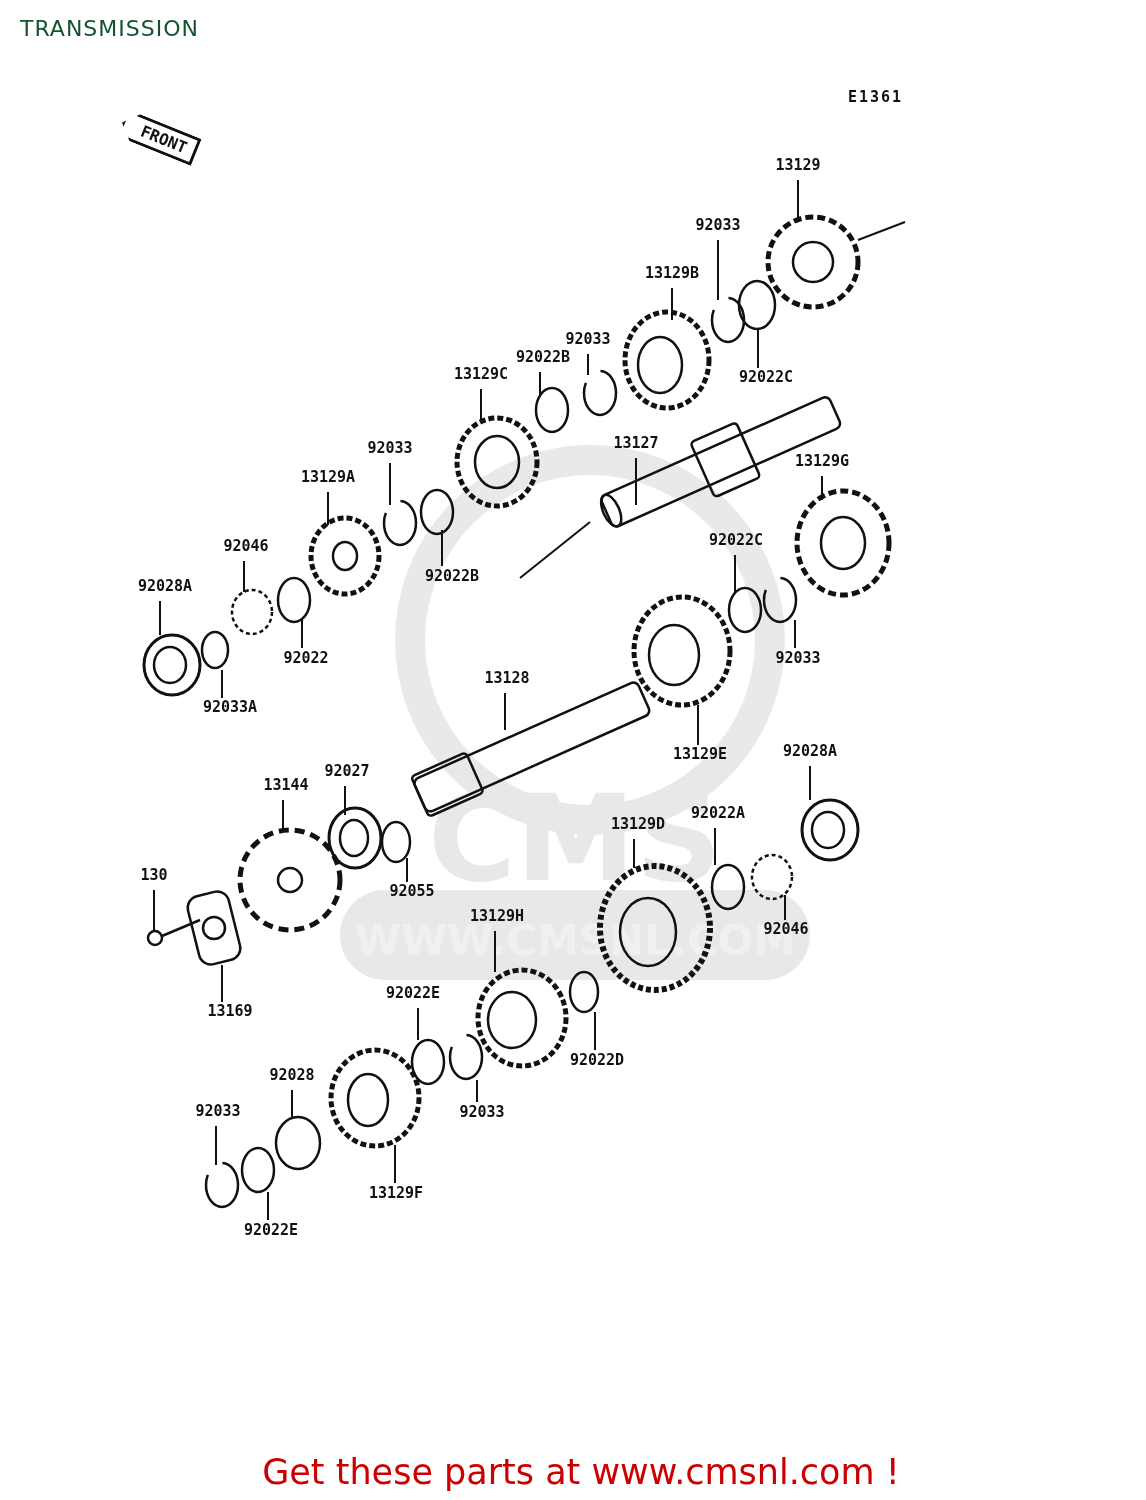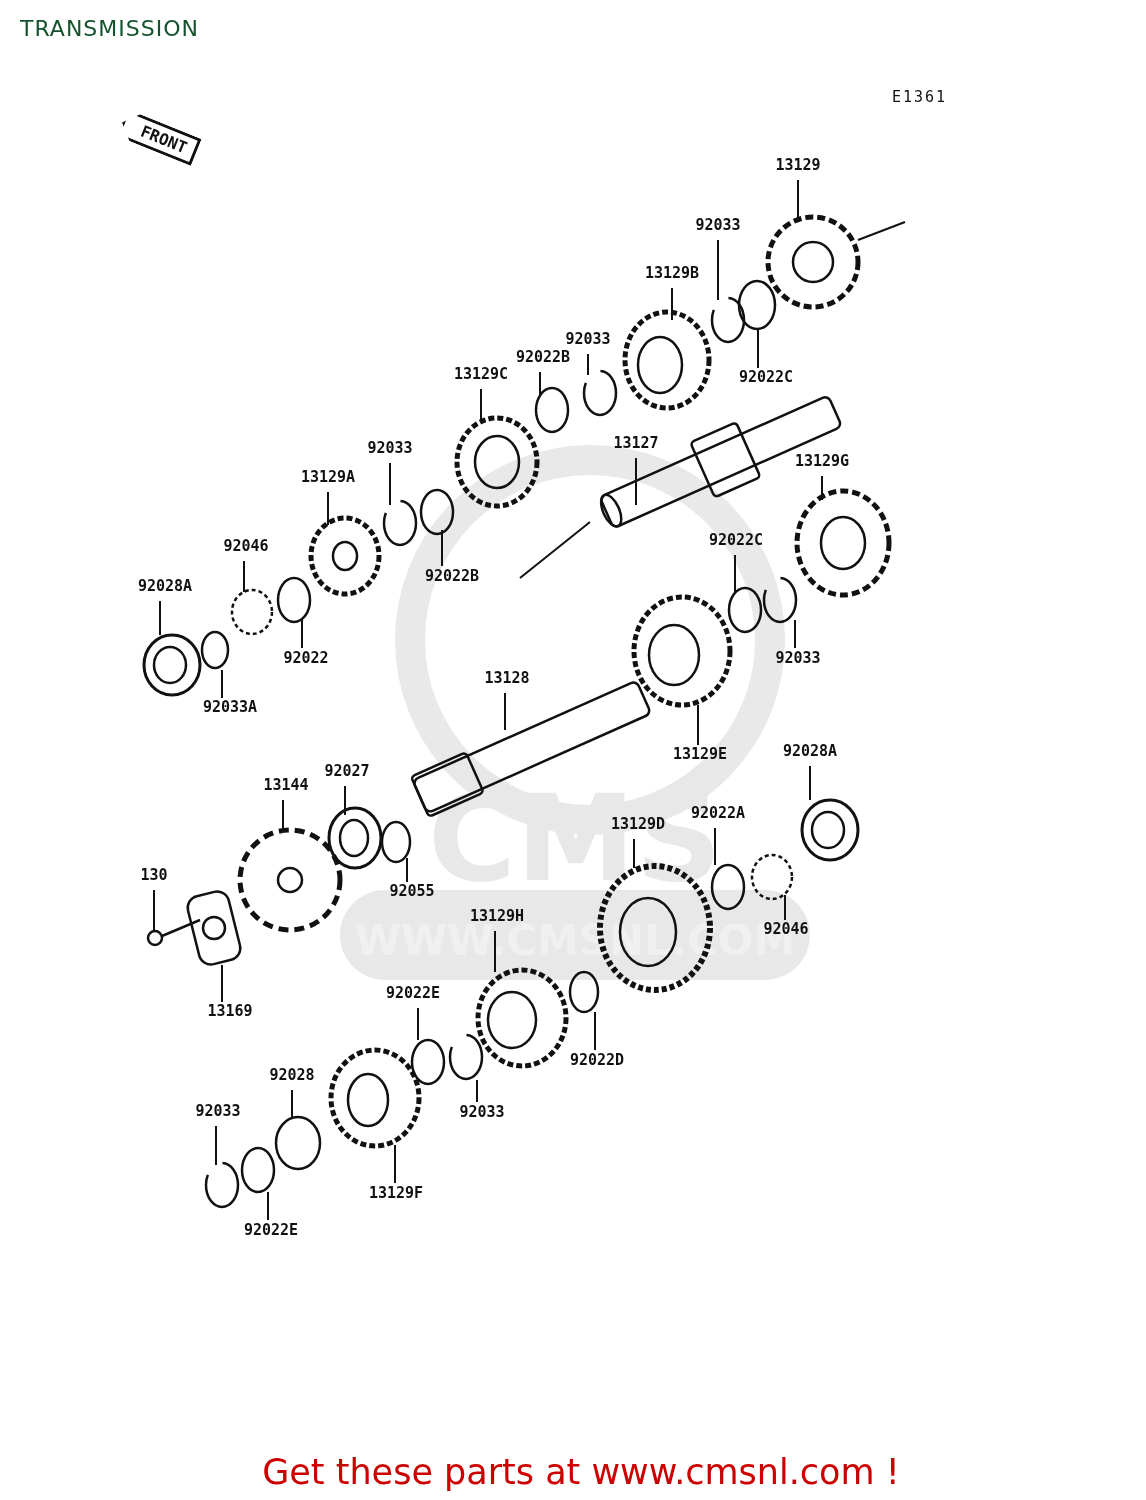--- a/index.html
+++ b/index.html
@@ -1,18 +1,18 @@
 <!DOCTYPE html>
 <html><head>
 <meta charset="utf-8">
 <style>
   html, body { margin: 0; padding: 0; background: #ffffff; }
   body { width: 1146px; height: 1500px; position: relative; overflow: hidden; font-family: "DejaVu Sans", sans-serif; }
   .page-title { position: absolute; left: 20px; top: 16px; font-size: 22px; color: #14532d; letter-spacing: 1px; font-family: "DejaVu Sans", sans-serif; }
-  .diagram-code { position: absolute; left: 892px; top: 88px; font-size: 15px; font-weight: normal; color: #111; letter-spacing: 2px; font-family: "DejaVu Sans Mono", monospace; }
+  .diagram-code { position: absolute; left: 848px; top: 88px; font-size: 15px; font-weight: bold; color: #111; letter-spacing: 2px; font-family: "DejaVu Sans Mono", monospace; }
   svg.diagram { position: absolute; left: 0; top: 0; width: 1146px; height: 1500px; }
   .lbl { font-family: "DejaVu Sans Mono", monospace; font-size: 15px; font-weight: bold; fill: #111; }
   .footer { position: absolute; left: 0; width: 1146px; top: 1452px; text-align: center; font-size: 35px; color: #cc0000; font-family: "DejaVu Sans", sans-serif; padding-left: 8px; }
   .front-badge { position: absolute; left: 122px; top: 108px; transform: rotate(22deg); transform-origin: left center; }
   .front-badge .txt { display: inline-block; border: 3px solid #111; padding: 2px 8px 2px 18px; font-family: "DejaVu Sans Mono", monospace; font-weight: bold; font-size: 16px; color: #111; background: #fff; clip-path: polygon(14px 0, 100% 0, 100% 100%, 14px 100%, 0 50%); }
 </style>
 </head>
 <body>
 
 <div class="page-title">TRANSMISSION</div>

